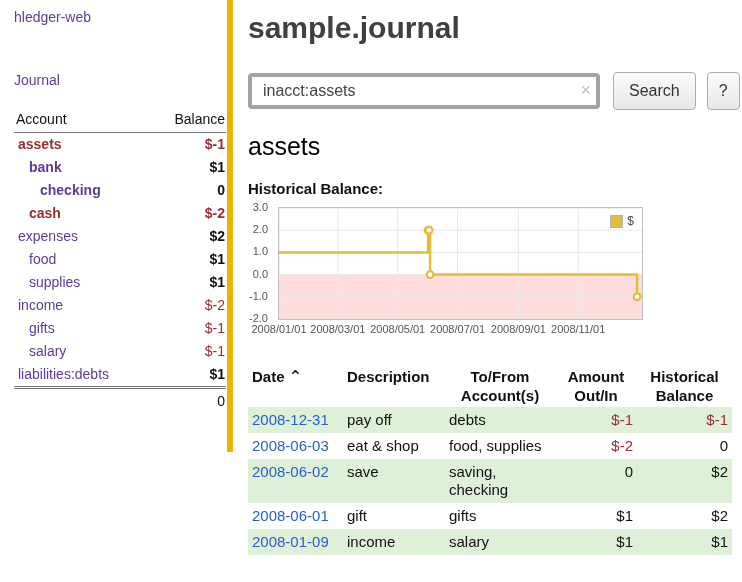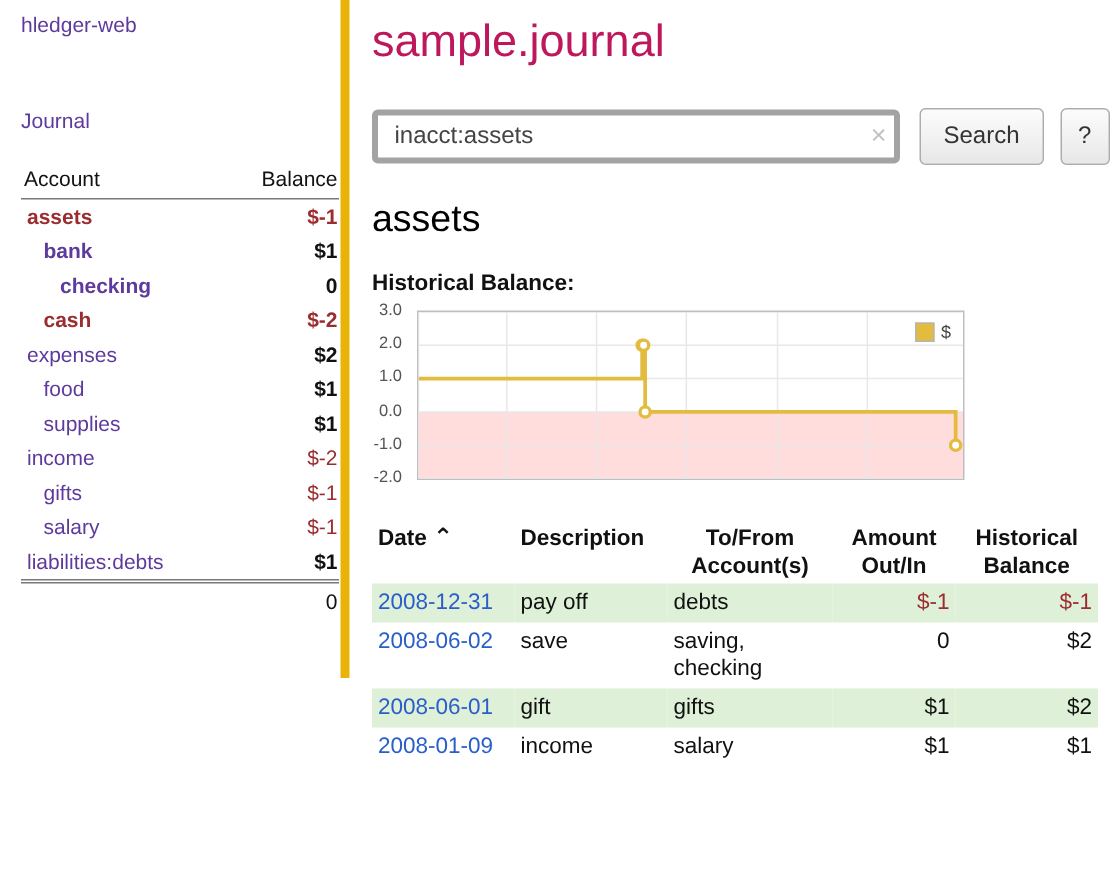--- a/index.html
+++ b/index.html
@@ -26,21 +26,21 @@
   .purple{color:#5e3a9c;}
   .redacct{color:#9b2c2f;}
   .bold{font-weight:700;}
   .neg{color:#9b2c2f !important;}
   .ind0{padding-left:4px !important;}
   .ind1{padding-left:15px !important;}
   .ind2{padding-left:26px !important;}
   .total-row td{border-top:3px double #777;padding-top:4px;font-weight:400 !important;}
   
   .main{flex:1;box-sizing:border-box;padding:8px 8px 0 15px;}
-  .title{font-size:30px;font-weight:400;margin:2px 0 0 0;line-height:36px;color:#be185d;}
+  .title{font-size:30px;font-weight:700;margin:2px 0 0 0;line-height:36px;color:#404040;}
   .search-row{display:flex;align-items:center;margin-top:26px;}
   .search-box{position:relative;width:352px;}
   .search-input{
     width:100%;height:36px;box-sizing:border-box;border:4px solid #a3a3a3;border-radius:4px;
     padding:0 30px 0 11px;font-size:16px;color:#444;font-family:inherit;outline:none;
   }
   .clear-x{position:absolute;right:9px;top:7px;color:#c0c0c0;font-size:18px;line-height:20px;}
   .btn{
     height:38px;padding:0 15px;margin-left:13px;font-size:16px;color:#333;
     border:1px solid #adadad;border-radius:4px;background:linear-gradient(#fcfcfc,#e7e7e7);
@@ -185,20 +185,28 @@
           <circle cx="150.1054054054054" cy="22.200000000000003" r="3.4" fill="#fff" stroke="#e3bb3f" stroke-width="2.2"></circle>
           <circle cx="151.0864864864865" cy="66.6" r="3.4" fill="#fff" stroke="#e3bb3f" stroke-width="2.2"></circle>
           <circle cx="358.0945945945946" cy="88.80000000000001" r="3.4" fill="#fff" stroke="#e3bb3f" stroke-width="2.2"></circle>
         </svg>
       <div class="legend">
         <span class="swatch" style="background: rgb(227, 187, 63);"></span>
         <span>$</span>
       </div>
     </div>
   </div>
+  <div class="xlabels" id="xlabels">
+      <span class="xtick" style="left: 0px;">2008/01/01</span>
+      <span class="xtick" style="left: 58.8649px;">2008/03/01</span>
+      <span class="xtick" style="left: 118.711px;">2008/05/01</span>
+      <span class="xtick" style="left: 178.557px;">2008/07/01</span>
+      <span class="xtick" style="left: 239.384px;">2008/09/01</span>
+      <span class="xtick" style="left: 299.23px;">2008/11/01</span>
+    </div>
 
   <table class="register">
     <colgroup>
       <col class="c-date">
         <col class="c-desc">
         <col class="c-acct">
         <col class="c-amt">
         <col class="c-bal">
     </colgroup>
     <thead>
@@ -223,20 +231,27 @@
     </thead>
     <tbody>
       <tr>
         <td><a class="datelink">2008-12-31</a></td>
         <td>pay off</td>
         <td>debts</td>
         <td class="r neg">$-1</td>
         <td class="r neg">$-1</td>
       </tr>
       <tr>
+        <td><a class="datelink">2008-06-03</a></td>
+        <td>eat &amp; shop</td>
+        <td>food, supplies</td>
+        <td class="r neg">$-2</td>
+        <td class="r">0</td>
+      </tr>
+      <tr>
         <td><a class="datelink">2008-06-02</a></td>
         <td>save</td>
         <td>saving, checking</td>
         <td class="r">0</td>
         <td class="r">$2</td>
       </tr>
       <tr>
         <td><a class="datelink">2008-06-01</a></td>
         <td>gift</td>
         <td>gifts</td>

